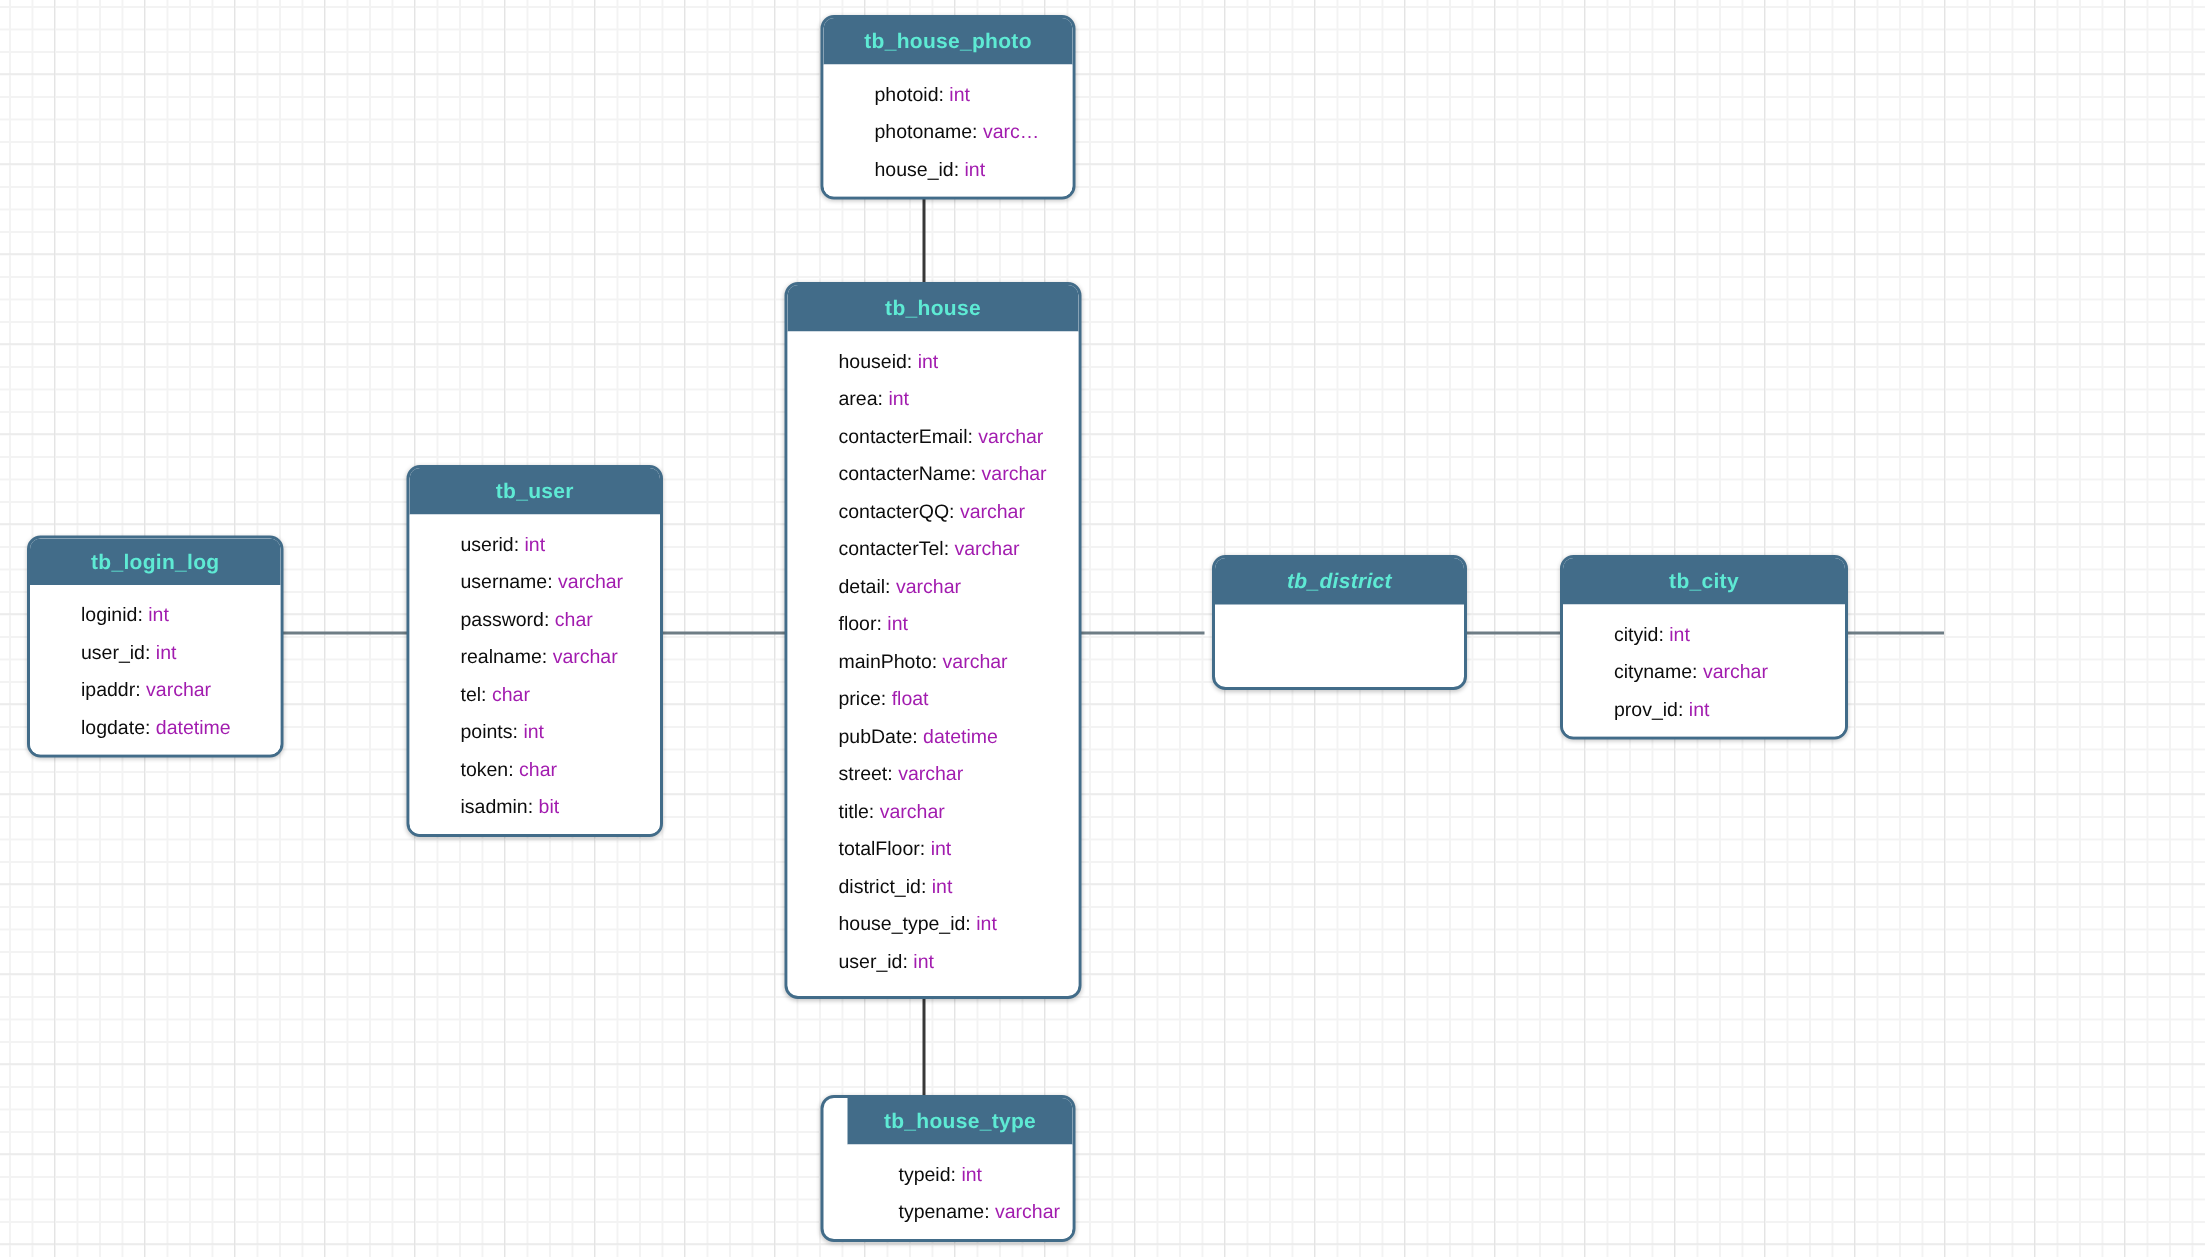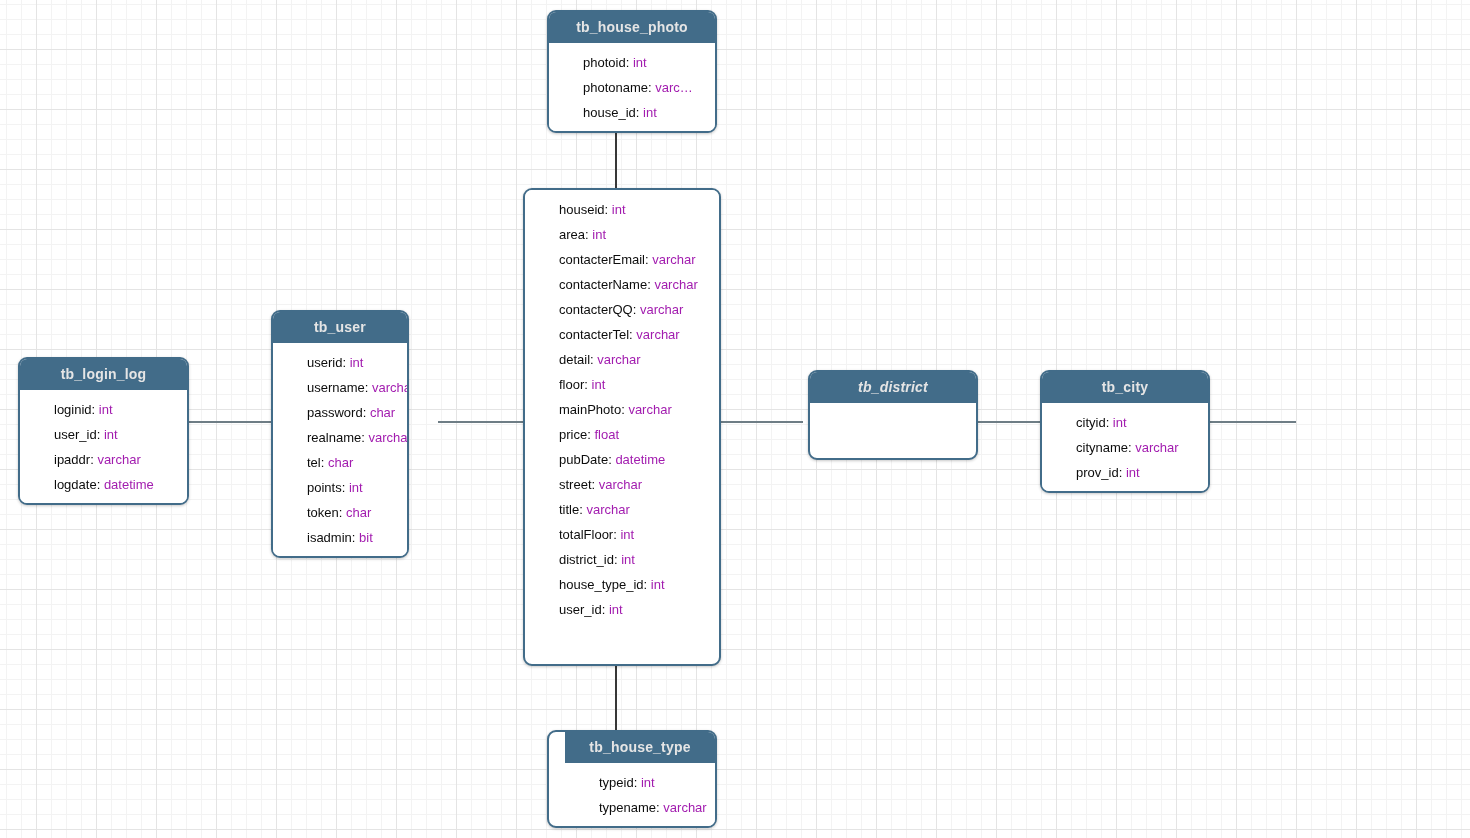--- a/index.html
+++ b/index.html
@@ -27,21 +27,21 @@
     box-sizing: border-box;
     background: #ffffff;
     border: 2px solid #426c89;
     border-radius: 9px;
     box-shadow: 0 1px 3px rgba(0,0,0,0.22);
     overflow: hidden;
     z-index: 2;
   }
   .db-table-header {
     background: #426c89;
-    color: #e5e5e5;
+    color: #5eead4;
     font-weight: bold;
     font-size: 14px;
     text-align: center;
     height: 31px;
     line-height: 31px;
     letter-spacing: 0.2px;
     user-select: none;
   }
   .db-table-body {
     padding: 7px 0 6px 0;
@@ -78,41 +78,42 @@
     <div class="connector h" style="left: 1206px; width: 90px; top: 421px;"></div>
     <div class="db-table" style="left: 547px; top: 10px; width: 170px; height: 123px;">
       <div class="db-table-header">tb_house_photo</div>
       <div class="db-table-body">
         <div class="db-field-row"><span class="db-field-name">photoid</span><span class="db-field-name">: </span><span class="db-field-type">int</span></div>
         <div class="db-field-row"><span class="db-field-name">photoname</span><span class="db-field-name">: </span><span class="db-field-type">varc…</span></div>
         <div class="db-field-row"><span class="db-field-name">house_id</span><span class="db-field-name">: </span><span class="db-field-type">int</span></div>
       </div>
     </div>
     <div class="db-table" style="left: 523px; top: 188px; width: 198px; height: 478px;">
+      <div class="db-table-header">tb_house</div>
       <div class="db-table-body">
         <div class="db-field-row"><span class="db-field-name">houseid</span><span class="db-field-name">: </span><span class="db-field-type">int</span></div>
         <div class="db-field-row"><span class="db-field-name">area</span><span class="db-field-name">: </span><span class="db-field-type">int</span></div>
         <div class="db-field-row"><span class="db-field-name">contacterEmail</span><span class="db-field-name">: </span><span class="db-field-type">varchar</span></div>
         <div class="db-field-row"><span class="db-field-name">contacterName</span><span class="db-field-name">: </span><span class="db-field-type">varchar</span></div>
         <div class="db-field-row"><span class="db-field-name">contacterQQ</span><span class="db-field-name">: </span><span class="db-field-type">varchar</span></div>
         <div class="db-field-row"><span class="db-field-name">contacterTel</span><span class="db-field-name">: </span><span class="db-field-type">varchar</span></div>
         <div class="db-field-row"><span class="db-field-name">detail</span><span class="db-field-name">: </span><span class="db-field-type">varchar</span></div>
         <div class="db-field-row"><span class="db-field-name">floor</span><span class="db-field-name">: </span><span class="db-field-type">int</span></div>
         <div class="db-field-row"><span class="db-field-name">mainPhoto</span><span class="db-field-name">: </span><span class="db-field-type">varchar</span></div>
         <div class="db-field-row"><span class="db-field-name">price</span><span class="db-field-name">: </span><span class="db-field-type">float</span></div>
         <div class="db-field-row"><span class="db-field-name">pubDate</span><span class="db-field-name">: </span><span class="db-field-type">datetime</span></div>
         <div class="db-field-row"><span class="db-field-name">street</span><span class="db-field-name">: </span><span class="db-field-type">varchar</span></div>
         <div class="db-field-row"><span class="db-field-name">title</span><span class="db-field-name">: </span><span class="db-field-type">varchar</span></div>
         <div class="db-field-row"><span class="db-field-name">totalFloor</span><span class="db-field-name">: </span><span class="db-field-type">int</span></div>
         <div class="db-field-row"><span class="db-field-name">district_id</span><span class="db-field-name">: </span><span class="db-field-type">int</span></div>
         <div class="db-field-row"><span class="db-field-name">house_type_id</span><span class="db-field-name">: </span><span class="db-field-type">int</span></div>
         <div class="db-field-row"><span class="db-field-name">user_id</span><span class="db-field-name">: </span><span class="db-field-type">int</span></div>
       </div>
     </div>
-    <div class="db-table" style="left: 271px; top: 310px; width: 138px; height: 248px;">
+    <div class="db-table" style="left: 271px; top: 310px; width: 171px; height: 248px;">
       <div class="db-table-header">tb_user</div>
       <div class="db-table-body">
         <div class="db-field-row"><span class="db-field-name">userid</span><span class="db-field-name">: </span><span class="db-field-type">int</span></div>
         <div class="db-field-row"><span class="db-field-name">username</span><span class="db-field-name">: </span><span class="db-field-type">varchar</span></div>
         <div class="db-field-row"><span class="db-field-name">password</span><span class="db-field-name">: </span><span class="db-field-type">char</span></div>
         <div class="db-field-row"><span class="db-field-name">realname</span><span class="db-field-name">: </span><span class="db-field-type">varchar</span></div>
         <div class="db-field-row"><span class="db-field-name">tel</span><span class="db-field-name">: </span><span class="db-field-type">char</span></div>
         <div class="db-field-row"><span class="db-field-name">points</span><span class="db-field-name">: </span><span class="db-field-type">int</span></div>
         <div class="db-field-row"><span class="db-field-name">token</span><span class="db-field-name">: </span><span class="db-field-type">char</span></div>
         <div class="db-field-row"><span class="db-field-name">isadmin</span><span class="db-field-name">: </span><span class="db-field-type">bit</span></div>
@@ -123,21 +124,21 @@
       <div class="db-table-body">
         <div class="db-field-row"><span class="db-field-name">loginid</span><span class="db-field-name">: </span><span class="db-field-type">int</span></div>
         <div class="db-field-row"><span class="db-field-name">user_id</span><span class="db-field-name">: </span><span class="db-field-type">int</span></div>
         <div class="db-field-row"><span class="db-field-name">ipaddr</span><span class="db-field-name">: </span><span class="db-field-type">varchar</span></div>
         <div class="db-field-row"><span class="db-field-name">logdate</span><span class="db-field-name">: </span><span class="db-field-type">datetime</span></div>
       </div>
     </div>
     <div class="db-table" style="left: 808px; top: 370px; width: 170px; height: 90px; font-style: italic;">
       <div class="db-table-header">tb_district</div>
     </div>
-    <div class="db-table" style="left: 1040px; top: 370px; width: 170px; height: 123px;">
+    <div class="db-table" style="left: 1040px; top: 370px; width: 192px; height: 123px;">
       <div class="db-table-header">tb_city</div>
       <div class="db-table-body">
         <div class="db-field-row"><span class="db-field-name">cityid</span><span class="db-field-name">: </span><span class="db-field-type">int</span></div>
         <div class="db-field-row"><span class="db-field-name">cityname</span><span class="db-field-name">: </span><span class="db-field-type">varchar</span></div>
         <div class="db-field-row"><span class="db-field-name">prov_id</span><span class="db-field-name">: </span><span class="db-field-type">int</span></div>
       </div>
     </div>
     <div class="db-table" style="left: 547px; top: 730px; width: 170px; height: 98px; padding-left: 16px;">
       <div class="db-table-header">tb_house_type</div>
       <div class="db-table-body">

